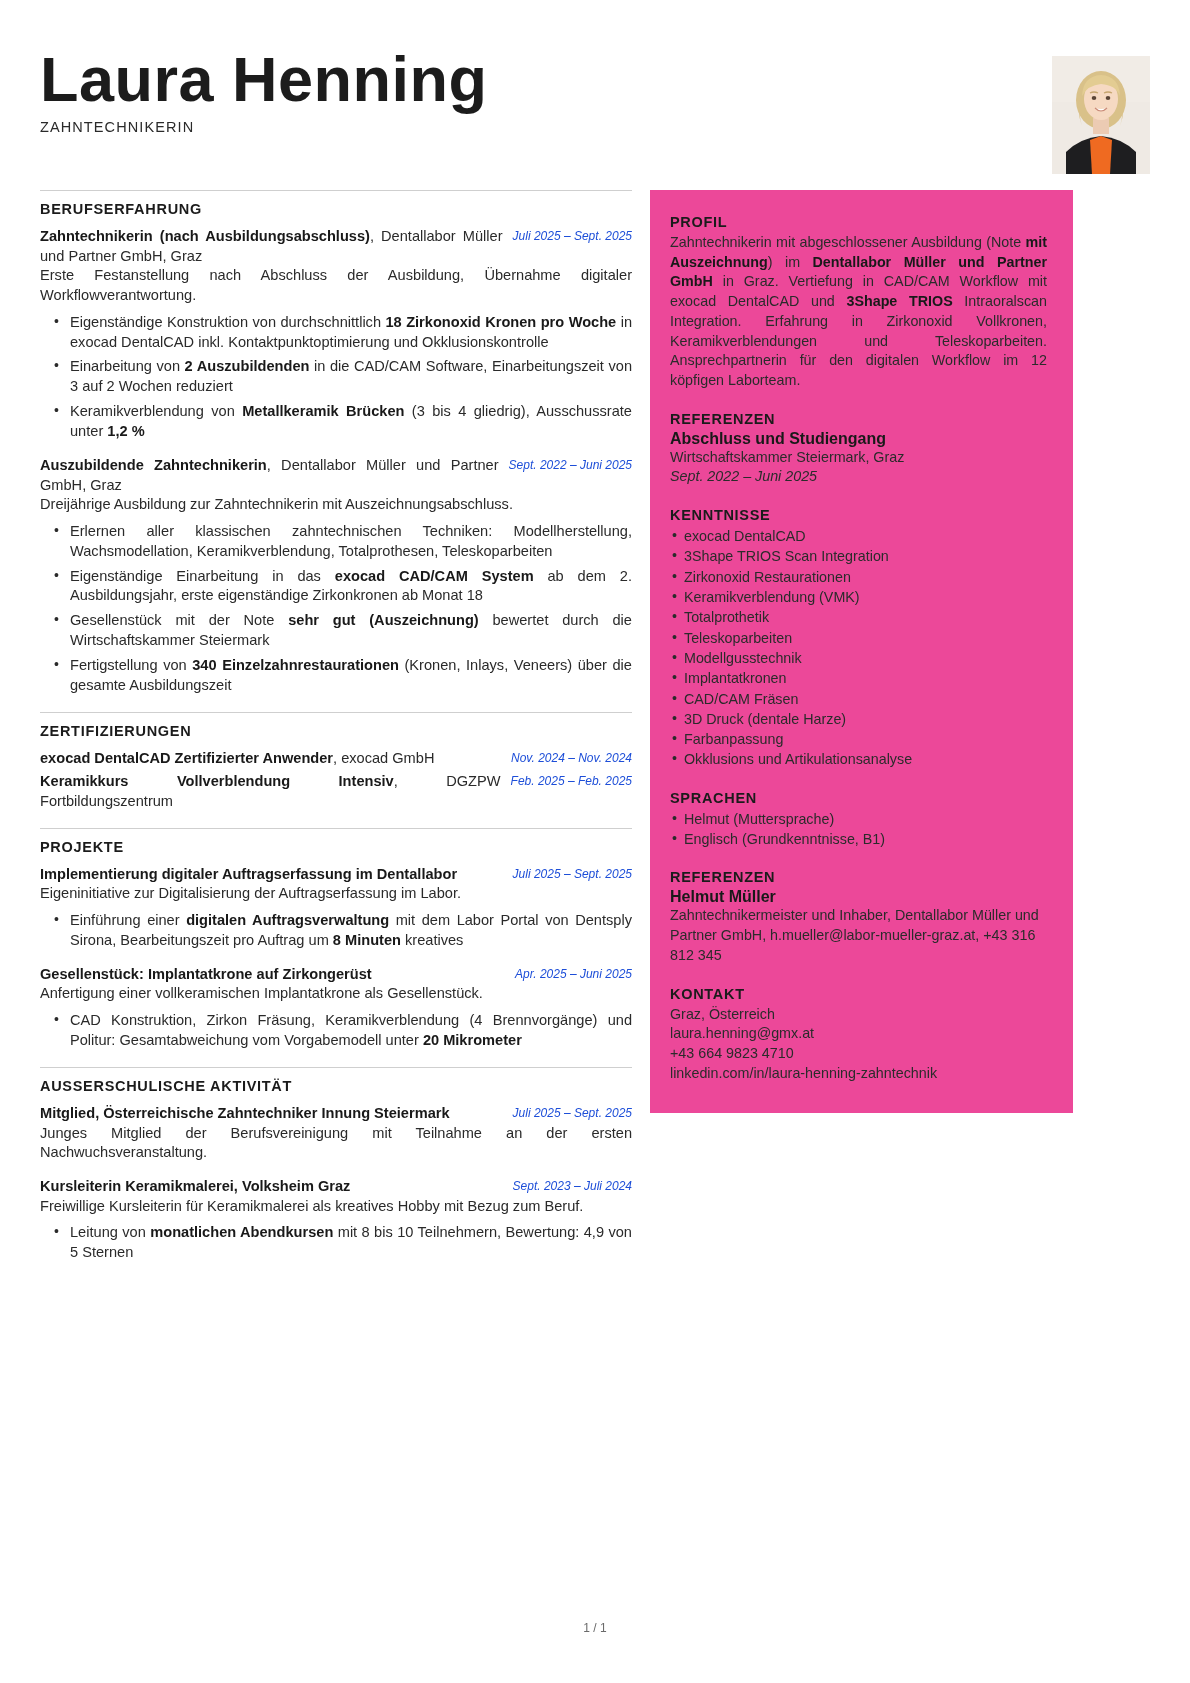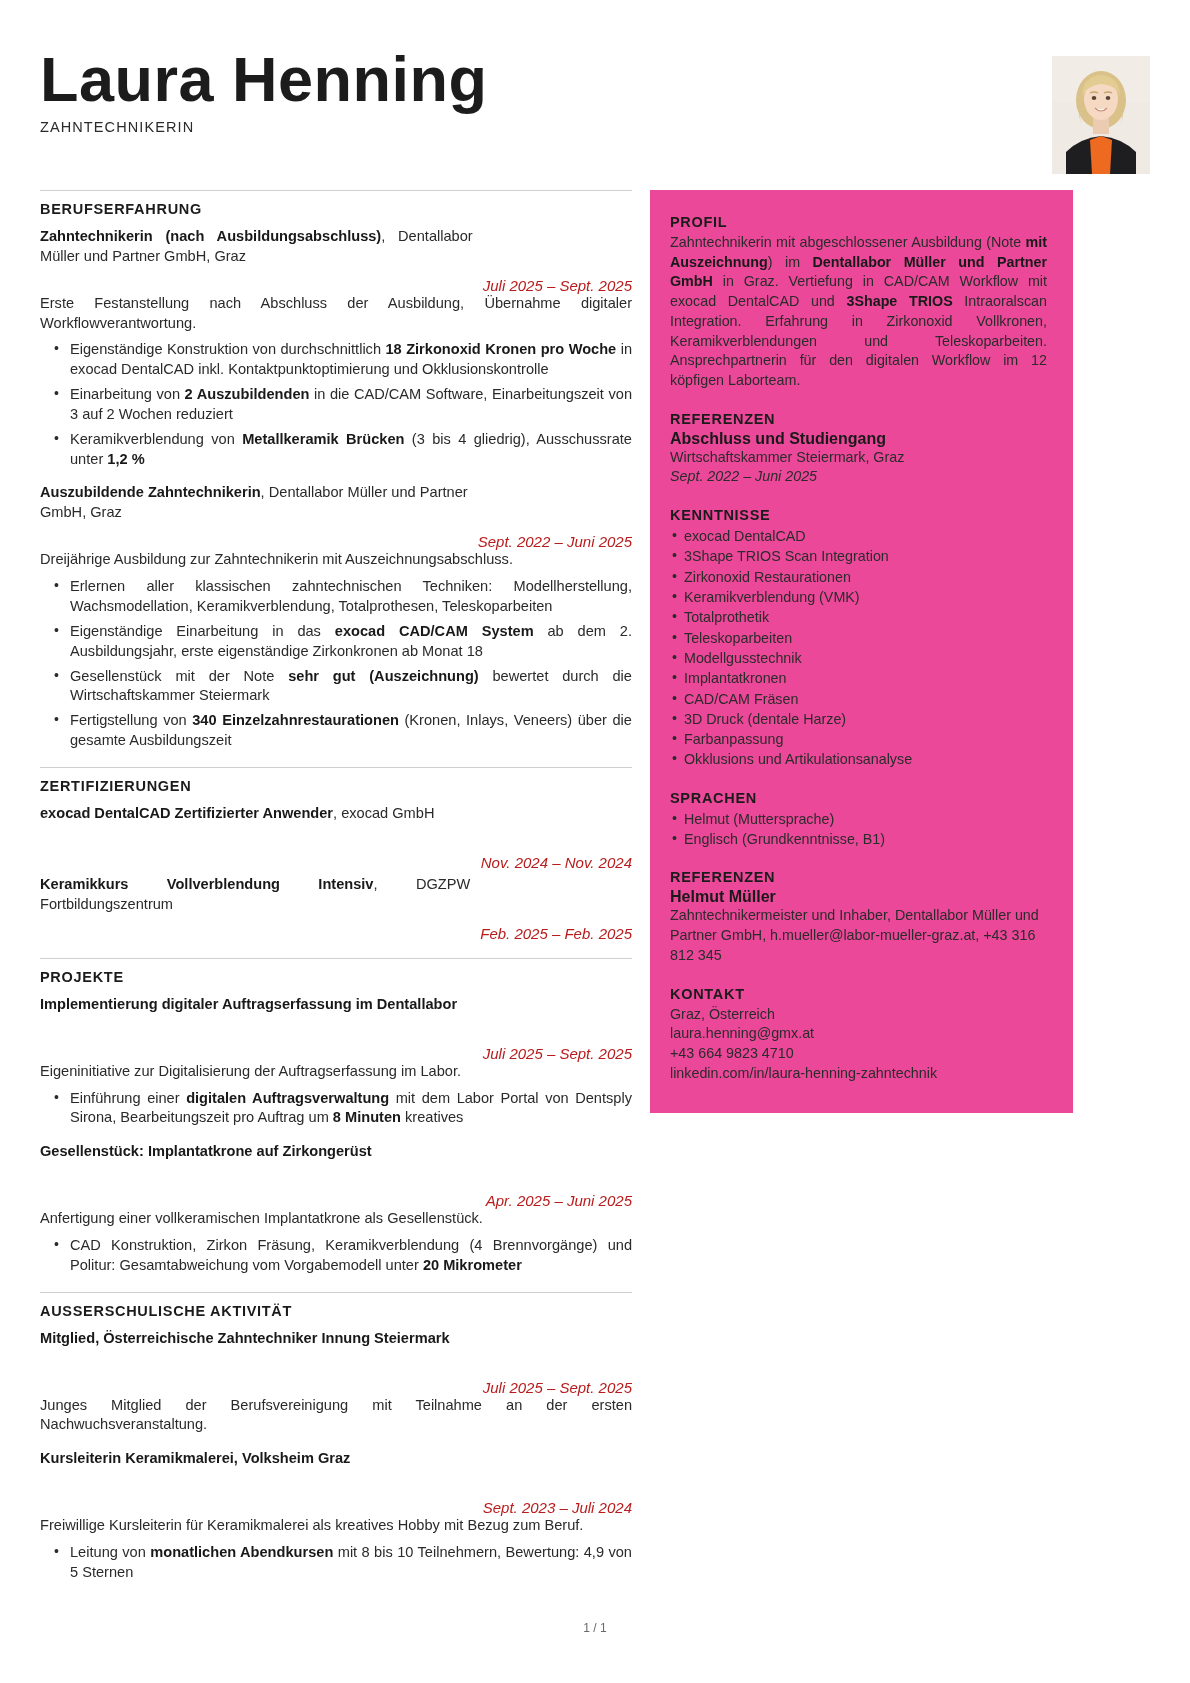--- a/index.html
+++ b/index.html
@@ -100,26 +100,25 @@
   .entry-title-wrap {
     flex: 1 1 auto;
     font-size: 14.6px;
     line-height: 1.35;
     color: #2a2a2a;
     text-align: justify;
   }
   .entry-title-wrap b { font-weight: 700; color: #191919; }
   .entry-date {
     flex: 0 0 auto;
-    font-size: 15px;
+    font-size: 12px;
     font-style: italic;
-    color: #b91c1c;
+    color: #1d4ed8;
     white-space: nowrap;
     padding-top: 2px;
-    margin-top: 48px;
   }
   .entry-desc {
     font-size: 14.6px;
     line-height: 1.35;
     color: #2a2a2a;
     margin-top: 0px;
     text-align: justify;
   }
   ul.bullets {
     margin: 7px 0 0 0;

